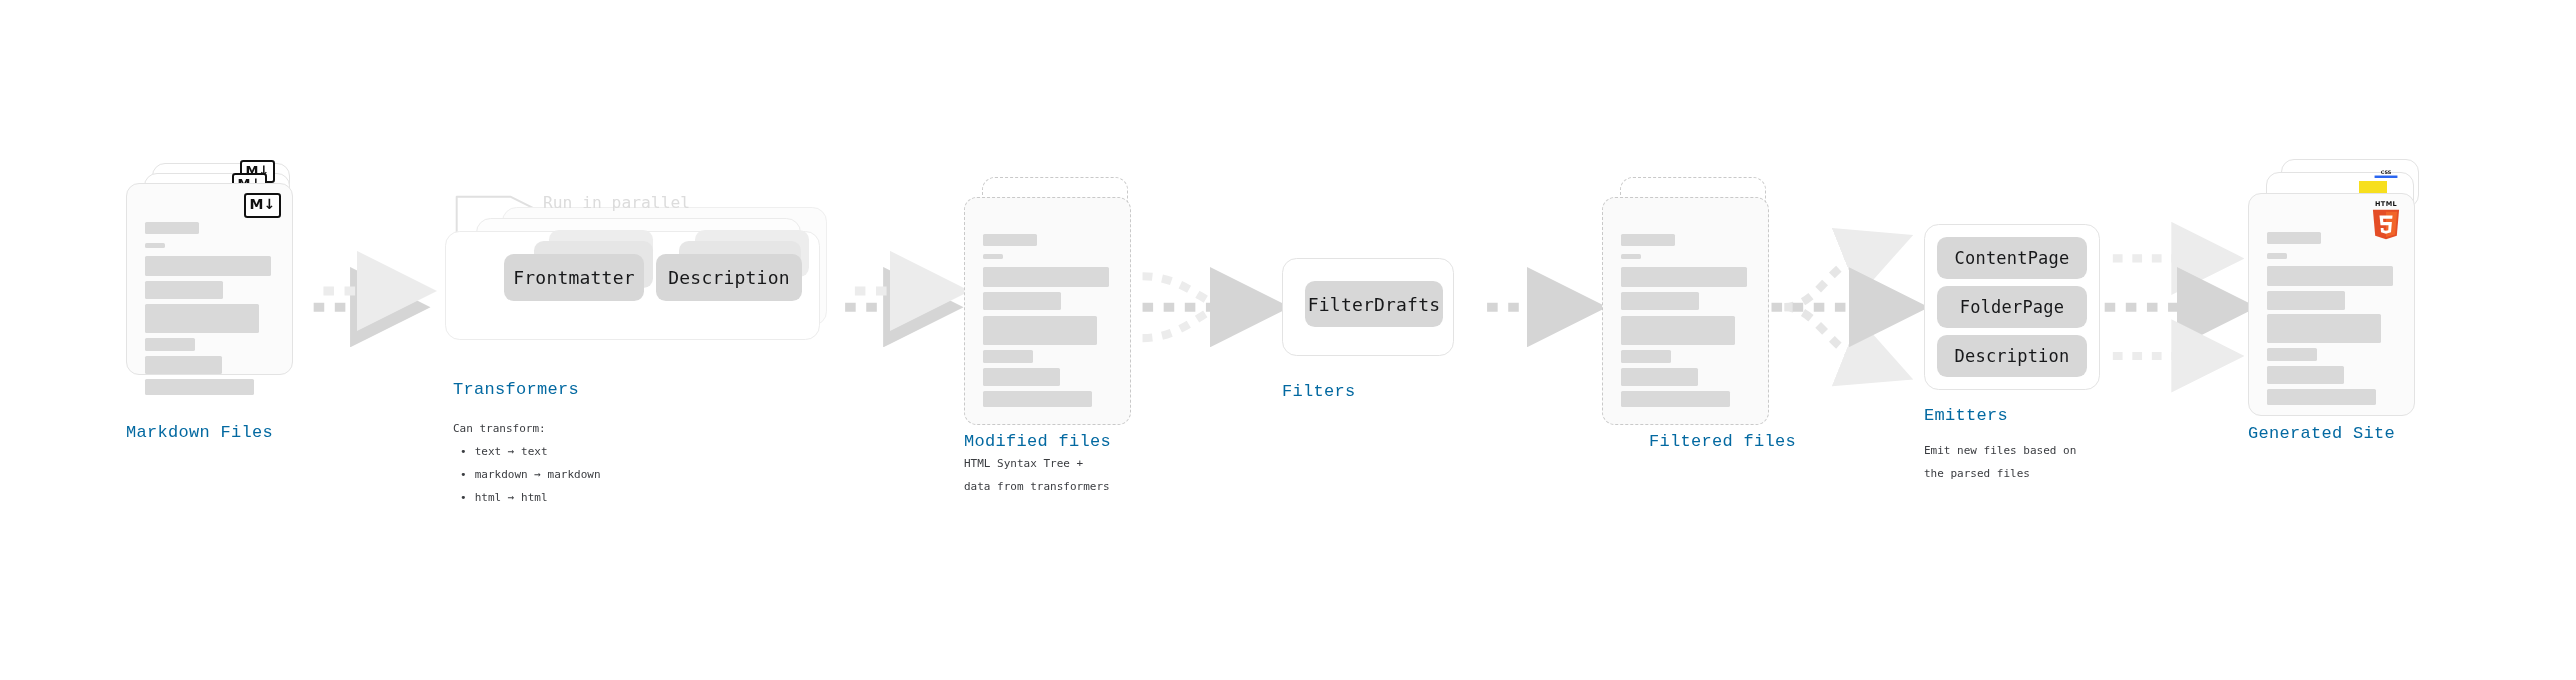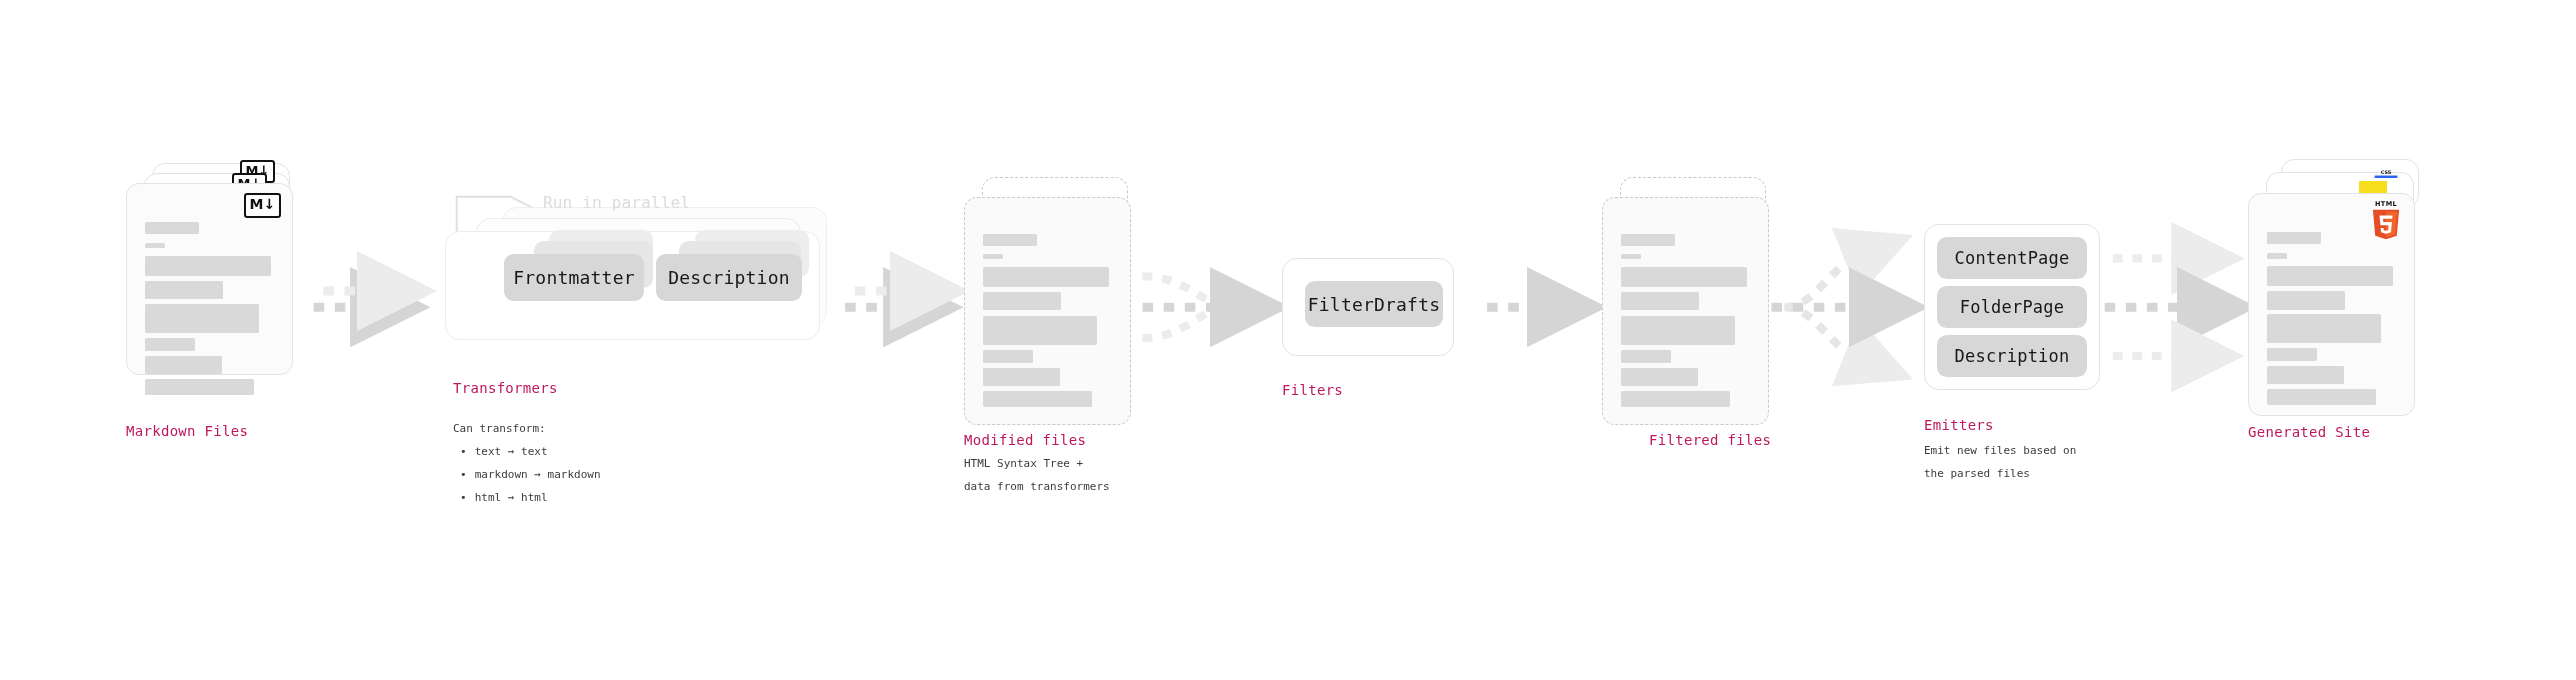--- a/index.html
+++ b/index.html
@@ -8,21 +8,21 @@
     width:2576px;height:681px;
     font-family:"DejaVu Sans Mono","Liberation Mono",monospace;
     color:#1a1a1a;
     overflow:hidden;
   }
   #stage{position:relative;width:2576px;height:681px;background:#fff;}
 
   
   .abs{position:absolute;}
   .label-title{
-    font-size:14px;letter-spacing:0.3px;color:#be185d;white-space:nowrap;
+    font-size:17px;letter-spacing:0.3px;color:#0369a1;white-space:nowrap;font-family:Liberation Mono, monospace;
   }
   .label-desc{
     font-size:11px;line-height:23px;color:#3a3c40;white-space:pre-line;
   }
 
   
   .docstack{position:absolute;}
   .doc{
     position:absolute;border-radius:13px;background:#fbfbfb;
     border:1.3px solid #e3e3e3;box-sizing:border-box;
@@ -237,21 +237,21 @@
 
   <div class="abs label-title" style="left:1649px;top:432px;text-align:right;">Filtered files</div>
 
   <div class="abs" style="left:1924px;top:224px;">
     <div class="groupbox" style="left:0px;top:0px;width:176px;height:166px;"></div>
     <div class="chip" style="left:13px;top:13px;width:150px;height:42px;font-size:17px;">ContentPage</div>
     <div class="chip" style="left:13px;top:62px;width:150px;height:42px;font-size:17px;">FolderPage</div>
     <div class="chip" style="left:13px;top:111px;width:150px;height:42px;font-size:17px;">Description</div>
   </div>
 
-  <div class="abs label-title" style="left:1924px;top:417px;">Emitters</div>
+  <div class="abs label-title" style="left:1924px;top:406px;">Emitters</div>
   <div class="abs label-desc" style="left:1924px;top:439px;">Emit new files based on
 the parsed files</div>
 
   <div class="docstack" style="left:2248px;top:159px;">
 
     <div class="doc" style="left:32.5px;top:0px;width:138px;height:49px;background:#fff;"></div>
     <div class="doc" style="left:18px;top:13px;width:148px;height:49px;background:#fff;"></div>
 
     <div class="css3" style="left:124px;top:7.3px;">
       <svg viewBox="0 0 34 12" width="28" height="9.8">

